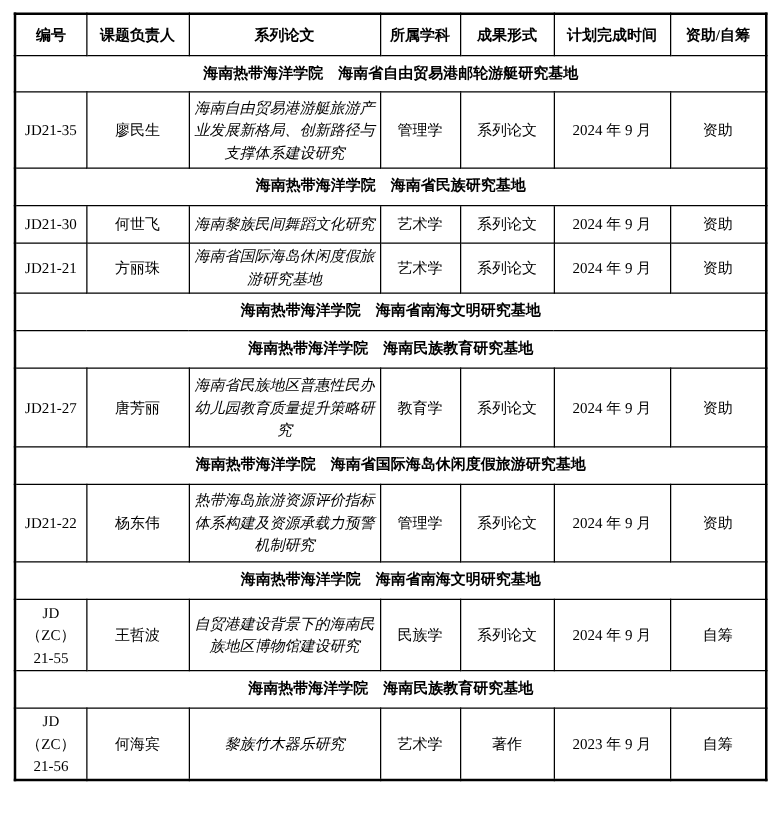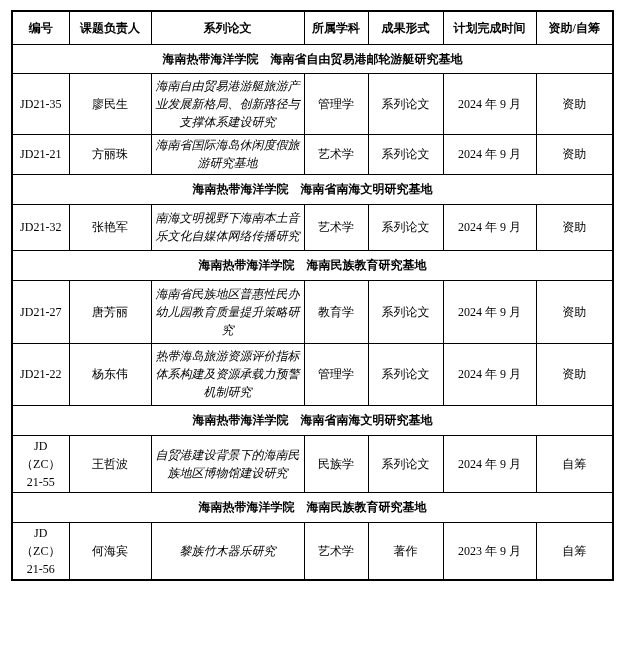--- a/index.html
+++ b/index.html
@@ -37,20 +37,21 @@
     word-break: break-word;
   }
   table.projects th {
     font-weight: bold;
     font-size: 12px;
   }
   td.section-cell {
     text-align: left;
     font-weight: bold;
     padding-left: 6px;
+    font-family: Liberation Mono, monospace;
   }
   td.section-cell .org {
     margin-right: 12px;
   }
   td.cell-title {
     text-align: left;
     padding: 2px 3px;
     line-height: 20px;
     font-style: italic;
   }
@@ -93,60 +94,70 @@
     <tr style="height:61px">
       <td class="cell-id">JD21-35</td>
       <td>廖民生</td>
       <td class="cell-title">海南自由贸易港游艇旅游产业发展新格局、创新路径与支撑体系建设研究</td>
       <td>管理学</td>
       <td>系列论文</td>
       <td>2024 年 9 月</td>
       <td>资助</td>
     </tr>
 
+    <tr style="height:30px">
+      <td class="section-cell" colspan="7">
+        <span class="org">海南热带海洋学院</span><span>海南省民族研究基地</span>
+      </td>
+    </tr>
+    <tr style="height:30px">
+      <td class="cell-id">JD21-30</td>
+      <td>何世飞</td>
+      <td class="cell-title">海南黎族民间舞蹈文化研究</td>
+      <td>艺术学</td>
+      <td>系列论文</td>
+      <td>2024 年 9 月</td>
+      <td>资助</td>
+    </tr>
     <tr style="height:40px">
       <td class="cell-id">JD21-21</td>
       <td>方丽珠</td>
       <td class="cell-title">海南省国际海岛休闲度假旅游研究基地</td>
       <td>艺术学</td>
       <td>系列论文</td>
       <td>2024 年 9 月</td>
       <td>资助</td>
     </tr>
 
     <tr style="height:30px">
       <td class="section-cell" colspan="7">
         <span class="org">海南热带海洋学院</span><span>海南省南海文明研究基地</span>
       </td>
-    </tr>
-    <tr style="height:46px">
-      <td class="cell-id">JD21-32</td>
-      <td>张艳军</td>
-      <td class="cell-title">南海文明视野下海南本土音乐文化自媒体网络传播研究</td>
-      <td>艺术学</td>
-      <td>系列论文</td>
-      <td>2024 年 9 月</td>
-      <td>资助</td>
     </tr>
 
     <tr style="height:30px">
       <td class="section-cell" colspan="7">
         <span class="org">海南热带海洋学院</span><span>海南民族教育研究基地</span>
       </td>
     </tr>
     <tr style="height:63px">
       <td class="cell-id">JD21-27</td>
       <td>唐芳丽</td>
       <td class="cell-title">海南省民族地区普惠性民办幼儿园教育质量提升策略研究</td>
       <td>教育学</td>
       <td>系列论文</td>
       <td>2024 年 9 月</td>
       <td>资助</td>
     </tr>
 
+    <tr style="height:30px">
+      <td class="section-cell" colspan="7">
+        <span class="org">海南热带海洋学院</span><span>海南省国际海岛休闲度假旅游研究基地</span>
+      </td>
+    </tr>
     <tr style="height:62px">
       <td class="cell-id">JD21-22</td>
       <td>杨东伟</td>
       <td class="cell-title">热带海岛旅游资源评价指标体系构建及资源承载力预警机制研究</td>
       <td>管理学</td>
       <td>系列论文</td>
       <td>2024 年 9 月</td>
       <td>资助</td>
     </tr>
 

